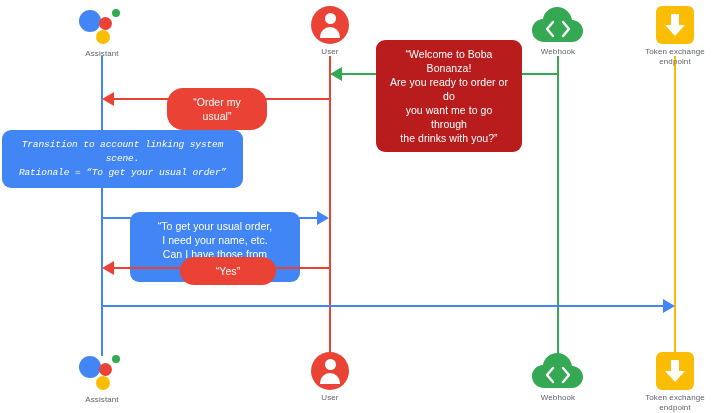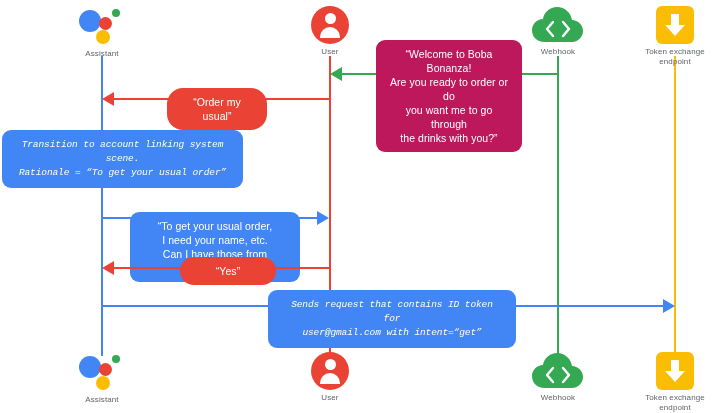--- a/index.html
+++ b/index.html
@@ -148,21 +148,21 @@
   }
   .bubble.mono {
     font-family: "Liberation Mono", "DejaVu Sans Mono", monospace;
     font-style: italic;
     font-size: 9.5px;
     line-height: 14px;
     padding: 8px 12px;
     letter-spacing: -.1px;
   }
   .bg-red   { background: #ea4335; border-radius: 16px; }
-  .bg-green { background: #be185d; }
+  .bg-green { background: #b91c1c; }
   .bg-blue  { background: #4285f4; }
 </style>
 </head>
 <body>
 
 <div id="diagram">
 
   <div class="lifeline assistant"></div>
   <div class="lifeline user"></div>
   <div class="lifeline webhook"></div>
@@ -225,22 +225,20 @@
   <div class="bubble speech bg-blue" style="left:130px; top:212px; width:170px;">“To get your usual order,
 I need your name, etc.
 Can I have those from Google?”</div>
 
   <div class="arrow-line" style="left:114px; top:267px; width:217px; background:#ea4335;"></div>
   <div class="arrow-head-left" style="left:102px; top:261px; color:#ea4335;"></div>
   <div class="bubble speech bg-red" style="left:180px; top:257px; width:96px;">“Yes”</div>
 
   <div class="arrow-line" style="left:102px; top:305px; width:561px; background:#4285f4;"></div>
   <div class="arrow-head-right" style="left:663px; top:299px; color:#4285f4;"></div>
-  <div class="bubble mono bg-blue" style="left:268px; top:290px; width:248px;">Sends request that contains ID token for
-user@gmail.com with intent=“get”</div>
 
   <div class="actor" style="left:47px; top:352px;">
     <div class="assistant-mark">
       <i class="am-blue"></i>
         <i class="am-red"></i>
         <i class="am-green"></i>
         <i class="am-yellow"></i>
     </div>
     <div class="actor-label">Assistant</div>
   </div>

